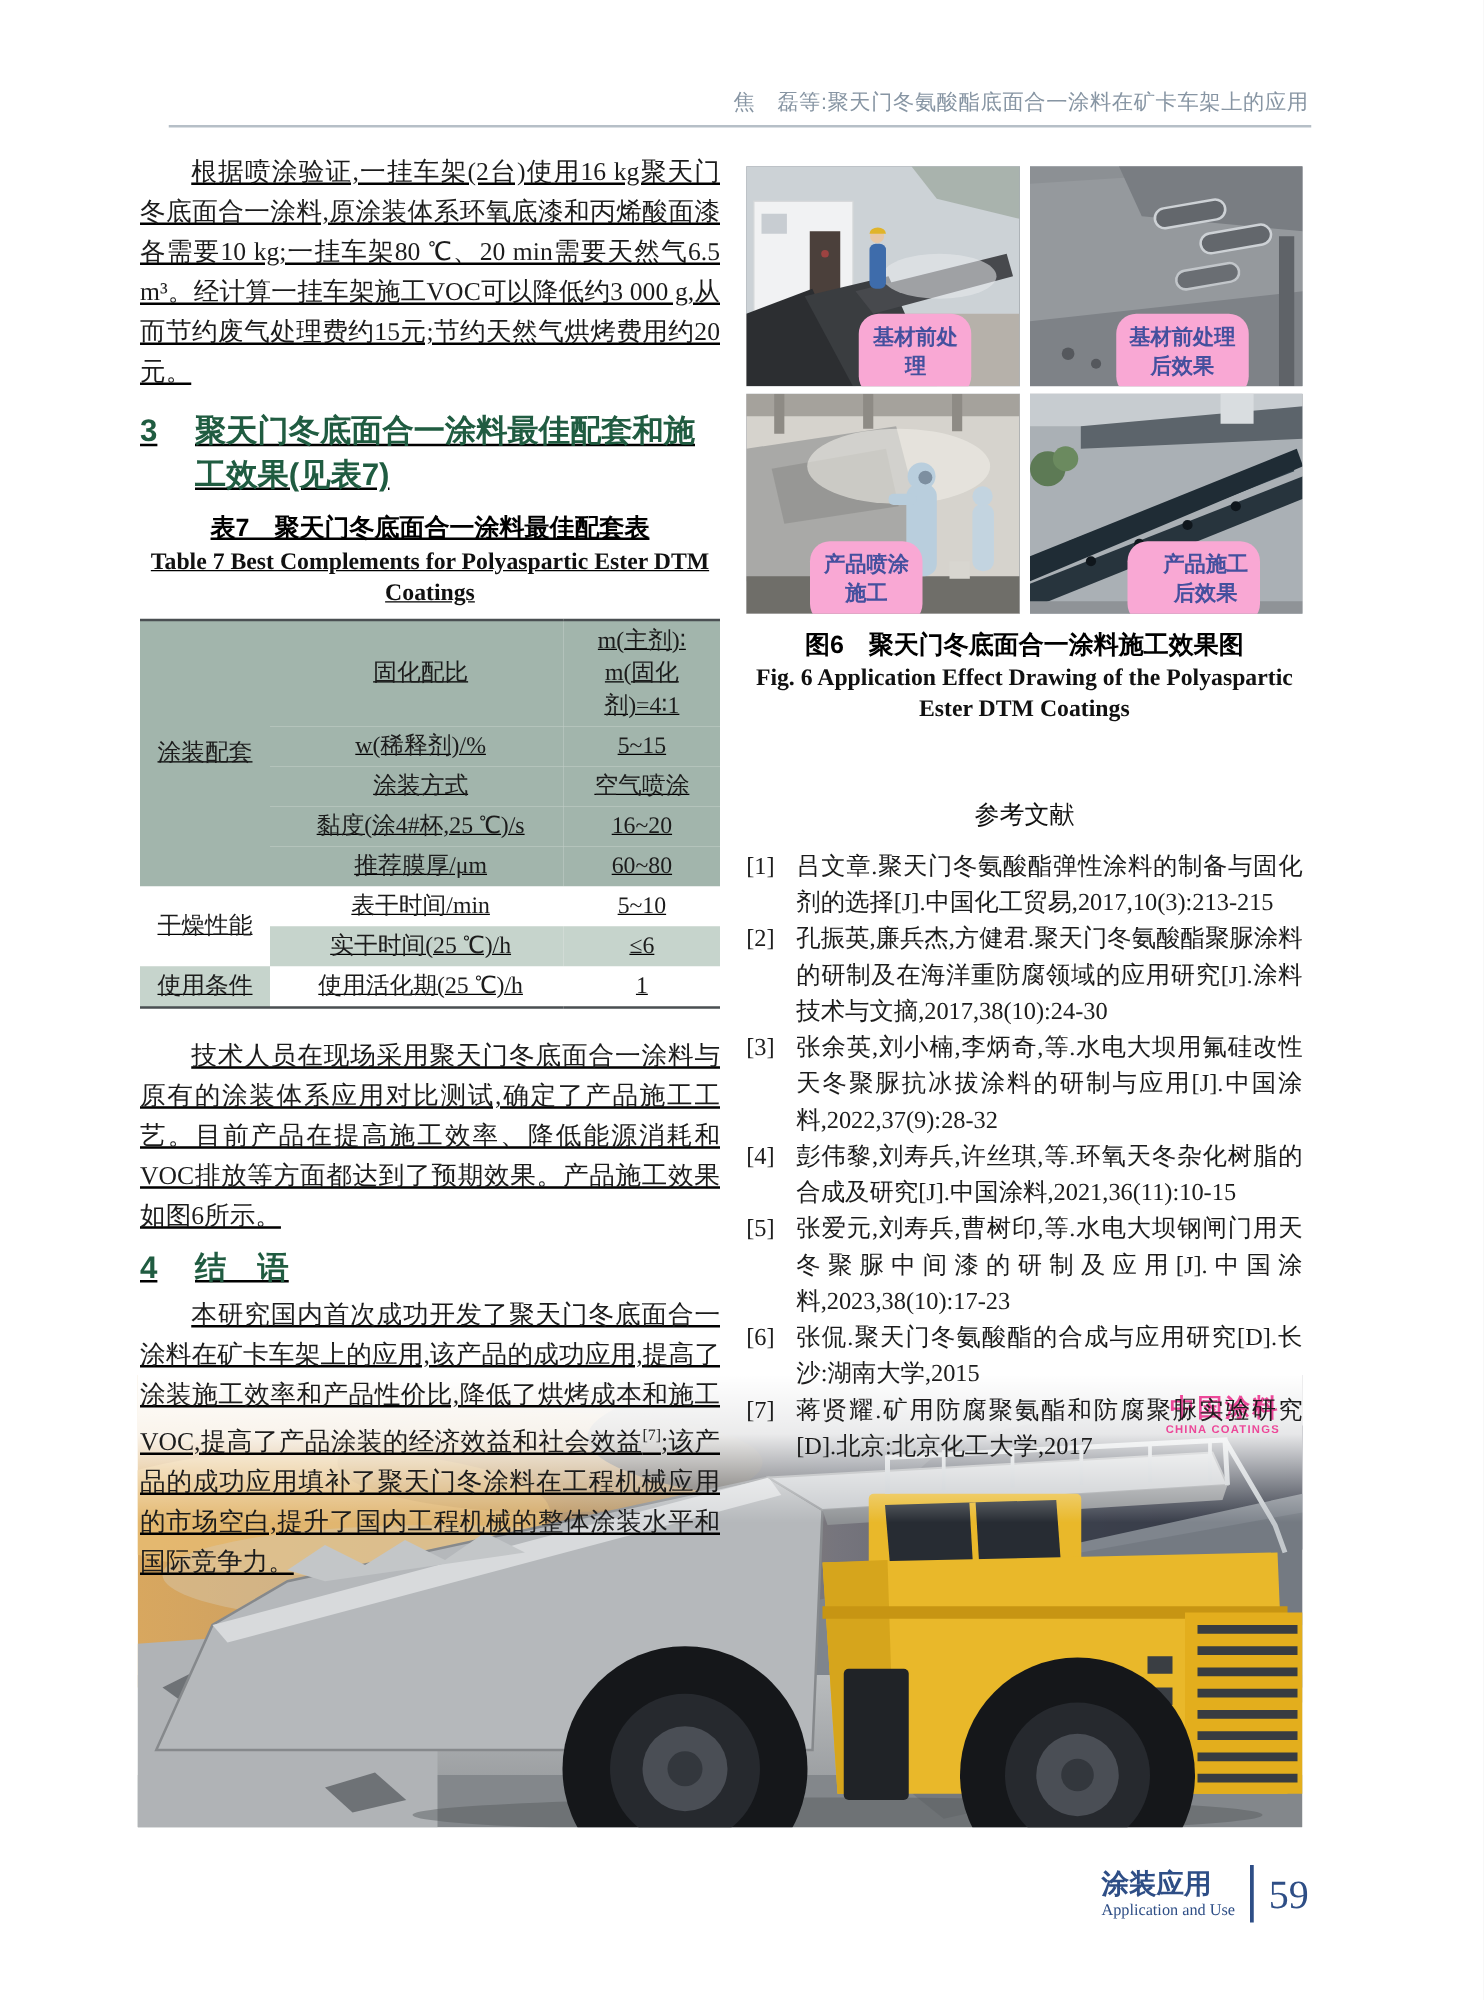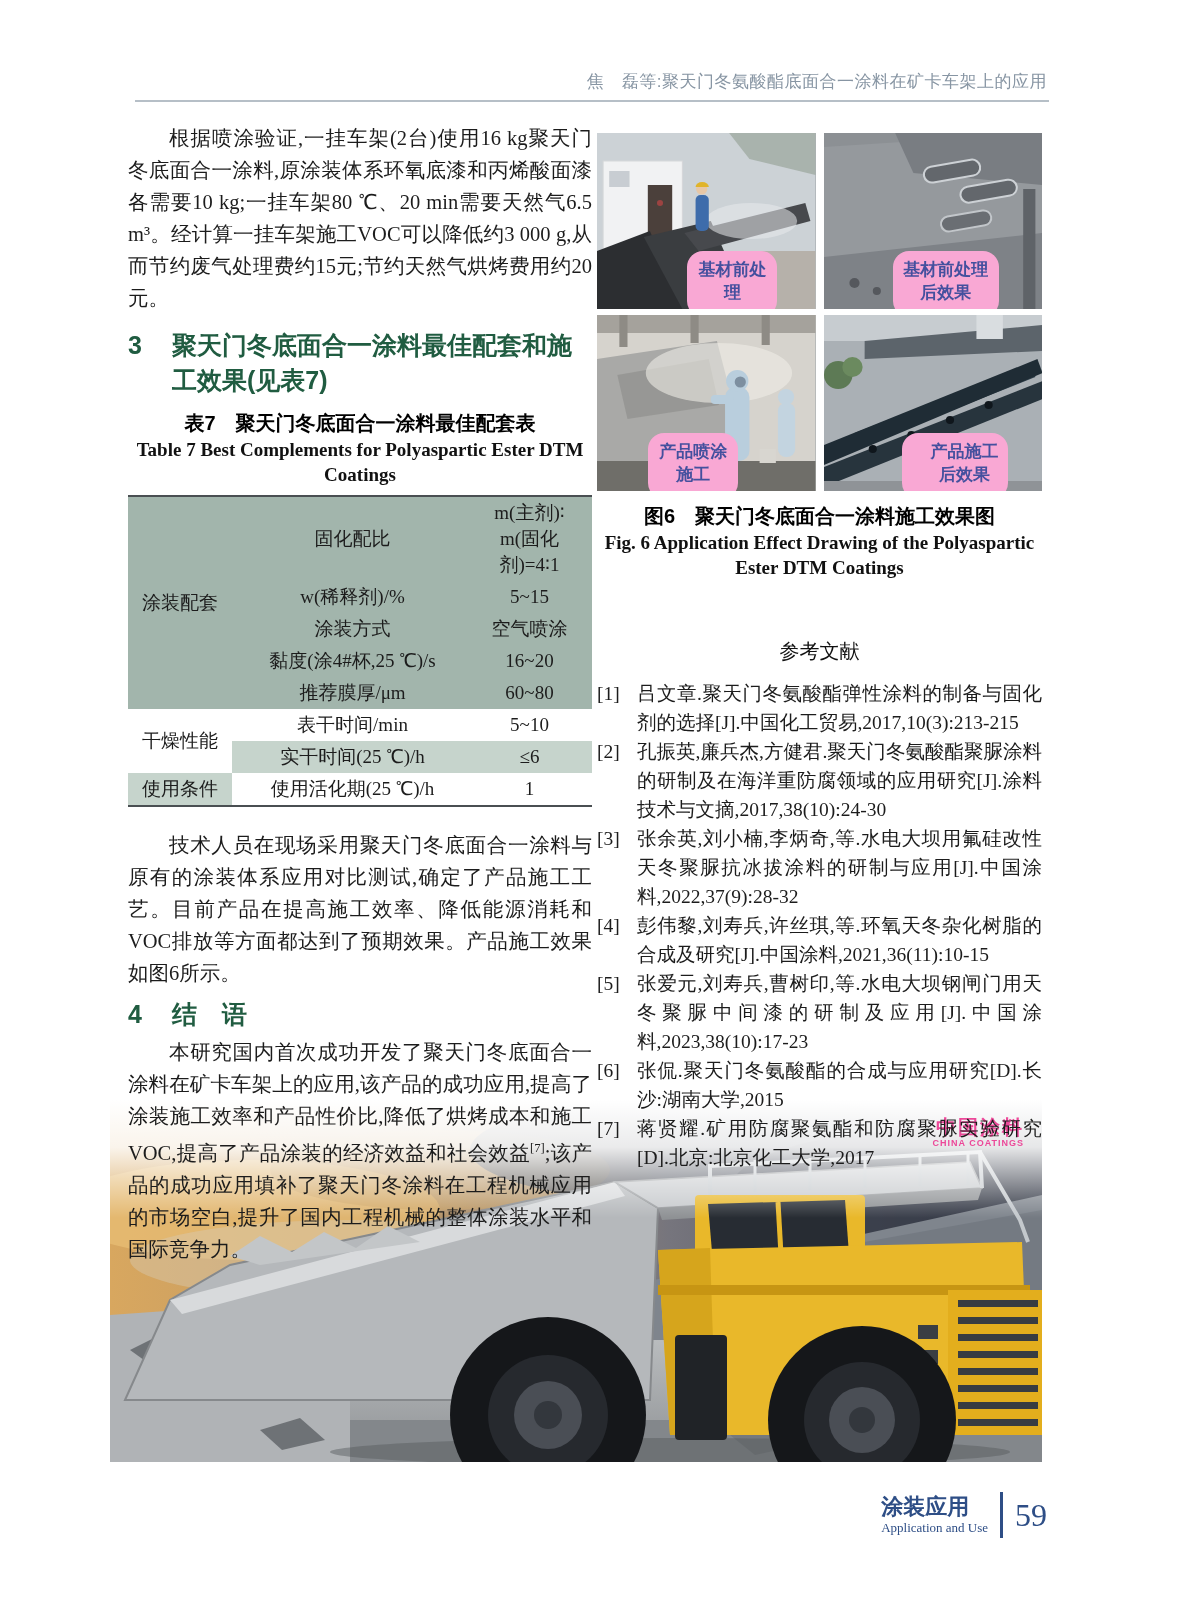--- a/index.html
+++ b/index.html
@@ -5,21 +5,21 @@
   * { margin:0; padding:0; box-sizing:border-box; }
   body { background:#e9e9e9; font-family:"Liberation Serif", serif; }
   .page { position:relative; width:1187px; height:1600px; margin:0 auto; background:#ffffff; overflow:hidden; }
 
   
   .running-head { position:absolute; top:70px; left:135px; right:140px; text-align:right;
     font-family:"Liberation Sans", sans-serif; font-size:17px; color:#8795a3; letter-spacing:.5px; }
   .head-rule { position:absolute; top:100px; left:135px; right:138px; height:2px; background:#b6bfc7; }
 
   
-  .col-left  { position:absolute; left:128px; top:122px; width:464px; z-index:3; }
+  .col-left  { position:absolute; left:112px; top:122px; width:464px; z-index:3;text-decoration:underline; }
   .col-right { position:absolute; left:597px; top:133px; width:445px; z-index:3; }
 
   .para { font-size:20.5px; line-height:32px; text-align:justify; text-indent:2em; color:#1c1c1c; }
 
   .section-heading { display:flex; margin-top:14px; color:#205c41;
     font-family:"Liberation Sans", sans-serif; font-weight:bold; font-size:25px; line-height:35px; }
   .sec-num { flex:0 0 44px; }
   .sec-title { flex:1; }
 
   .tbl-caption { margin-top:12px; text-align:center; }

